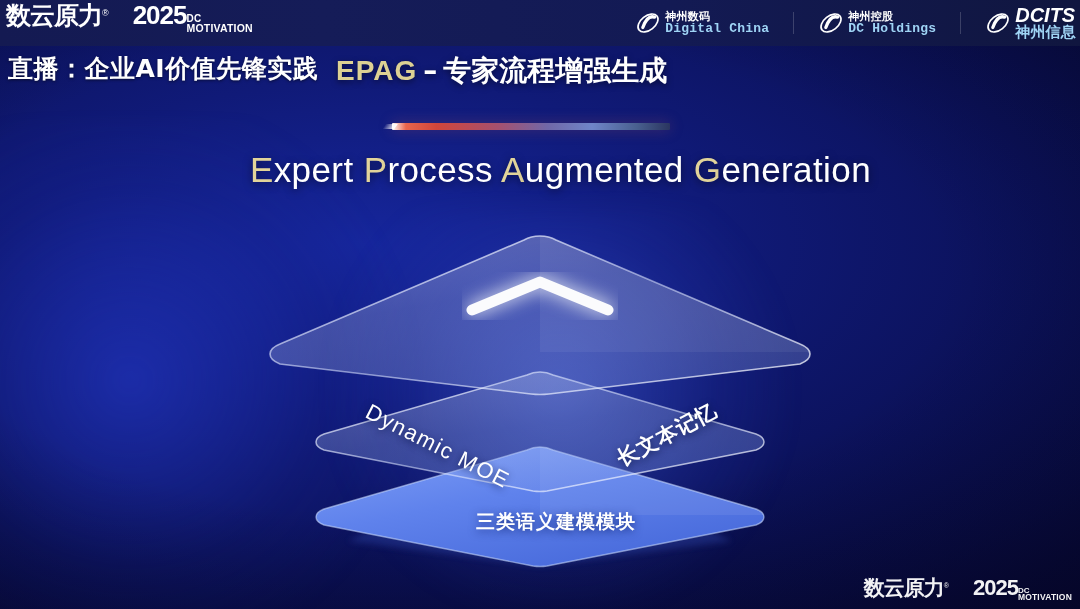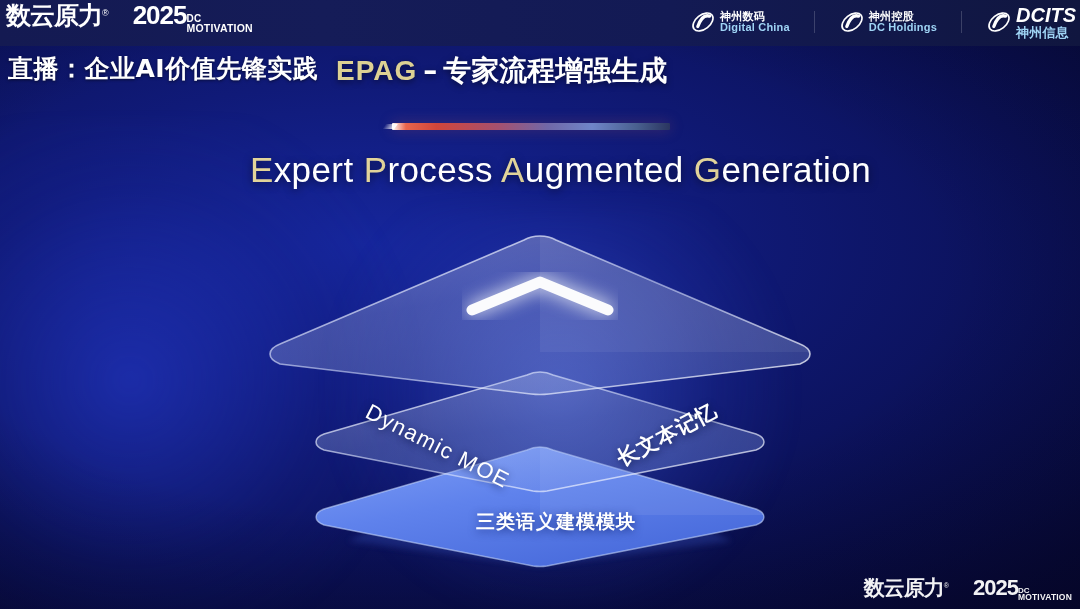--- a/index.html
+++ b/index.html
@@ -62,24 +62,24 @@
 
   #logos{
     position:absolute; right:4px; top:5px;
     display:flex; align-items:center; gap:24px;
   }
   .logo{ display:flex; align-items:center; gap:4px; }
   .logo-mark{ width:26px; height:26px; flex:0 0 auto; }
   .logo-txt{ line-height:1.05; }
   .logo-txt .l1{ font-size:11px; font-weight:bold; color:#fff; display:block; white-space:nowrap;
     font-family:"DejaVu Sans",sans-serif; letter-spacing:.3px;}
-  .logo-txt .l2{ font-size:11px; font-weight:bold; color:#9fd4f5; display:block; white-space:nowrap;
-    font-family:Liberation Sans, sans-serif; letter-spacing:.2px;}
+  .logo-txt .l2{ font-size:13px; font-weight:bold; color:#9fd4f5; display:block; white-space:nowrap;
+    font-family:Liberation Mono, monospace; letter-spacing:.2px;}
   .logo-txt .l1.en{ font-family:"Liberation Sans",sans-serif; font-style:italic; font-size:20px; letter-spacing:0;}
-  .logo-txt .l2.cn{ font-family:Liberation Serif, serif; font-size:13px; color:#9fd4f5;}
+  .logo-txt .l2.cn{ font-family:Liberation Mono, monospace; font-size:15px; color:#9fd4f5;}
   .logo-sep{ width:1px; height:22px; background:rgba(255,255,255,.18); }
 
   
   #live-title{
     position:absolute; left:8px; top:52px; z-index:30;
     font-family:"DejaVu Sans",sans-serif;
     font-size:25px; font-weight:bold; color:#ffffff;
     letter-spacing:.5px; white-space:nowrap;
     text-shadow:0 1px 3px rgba(0,0,0,.55);
   }

